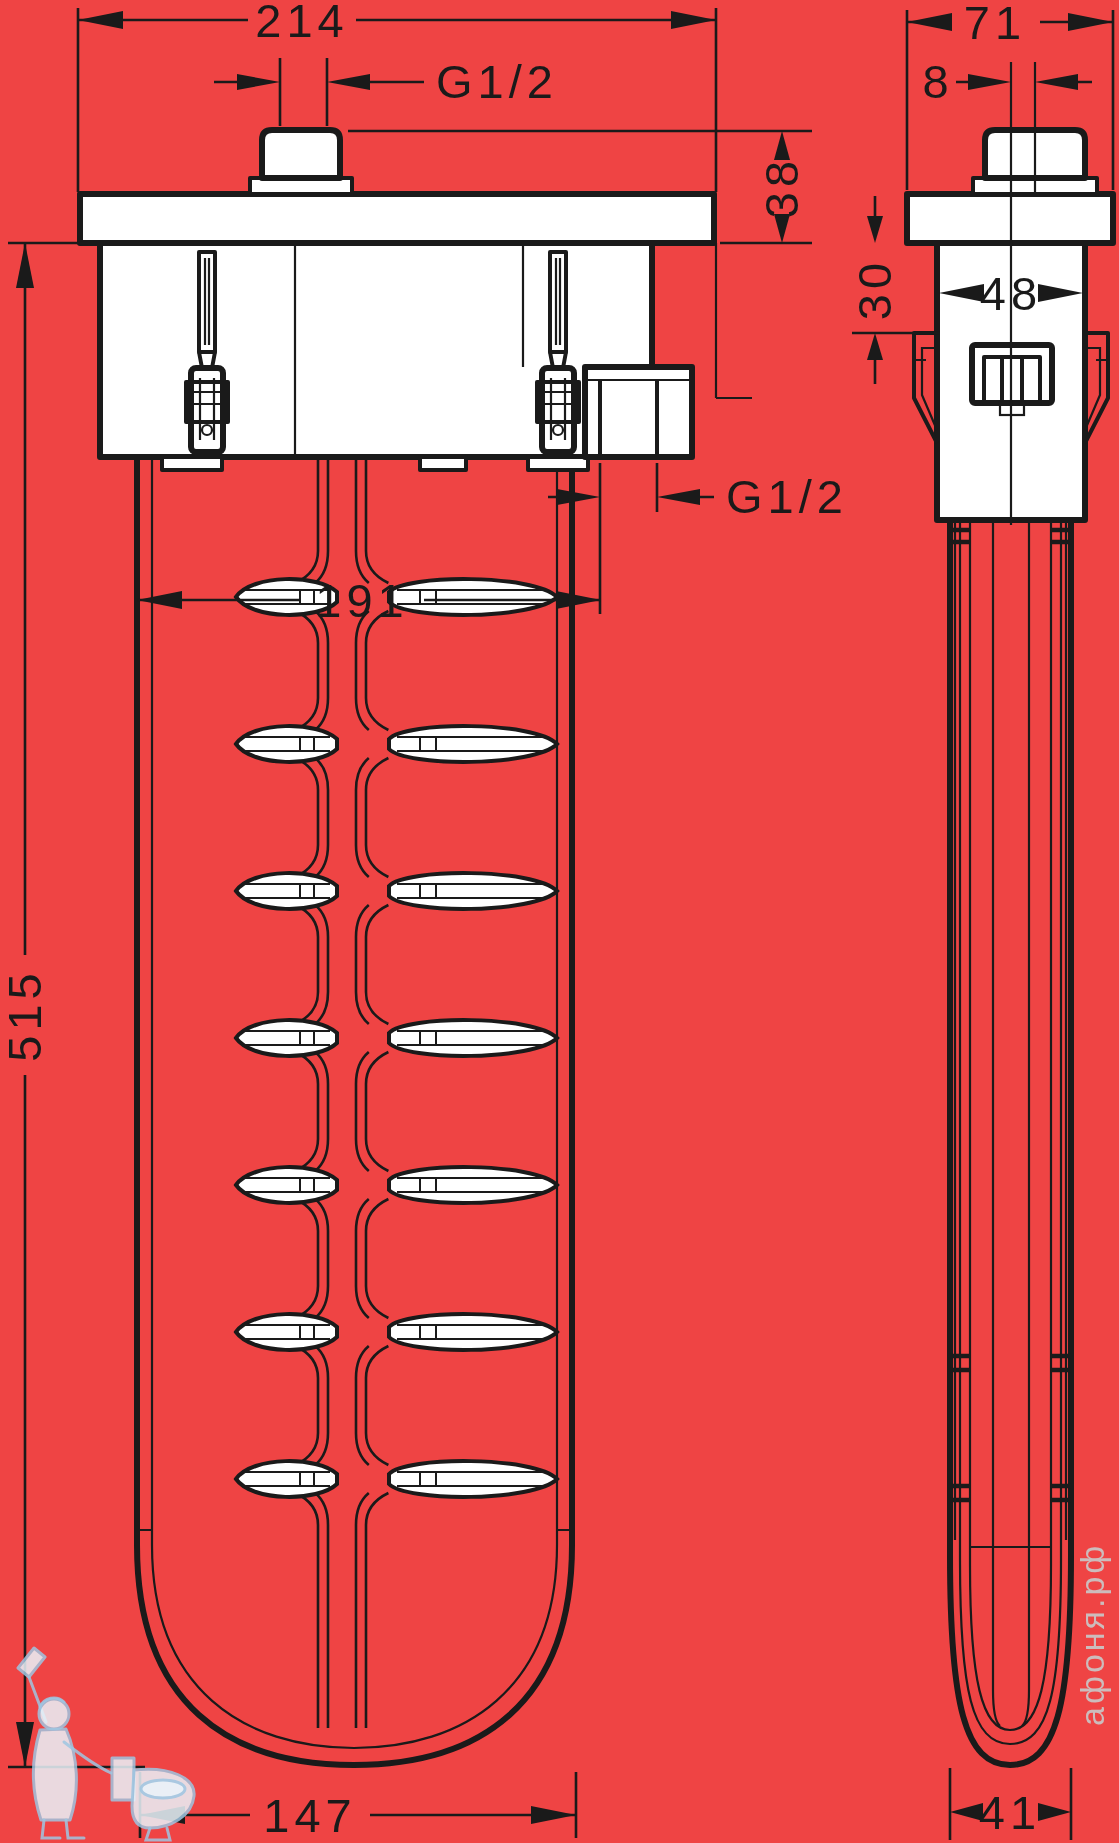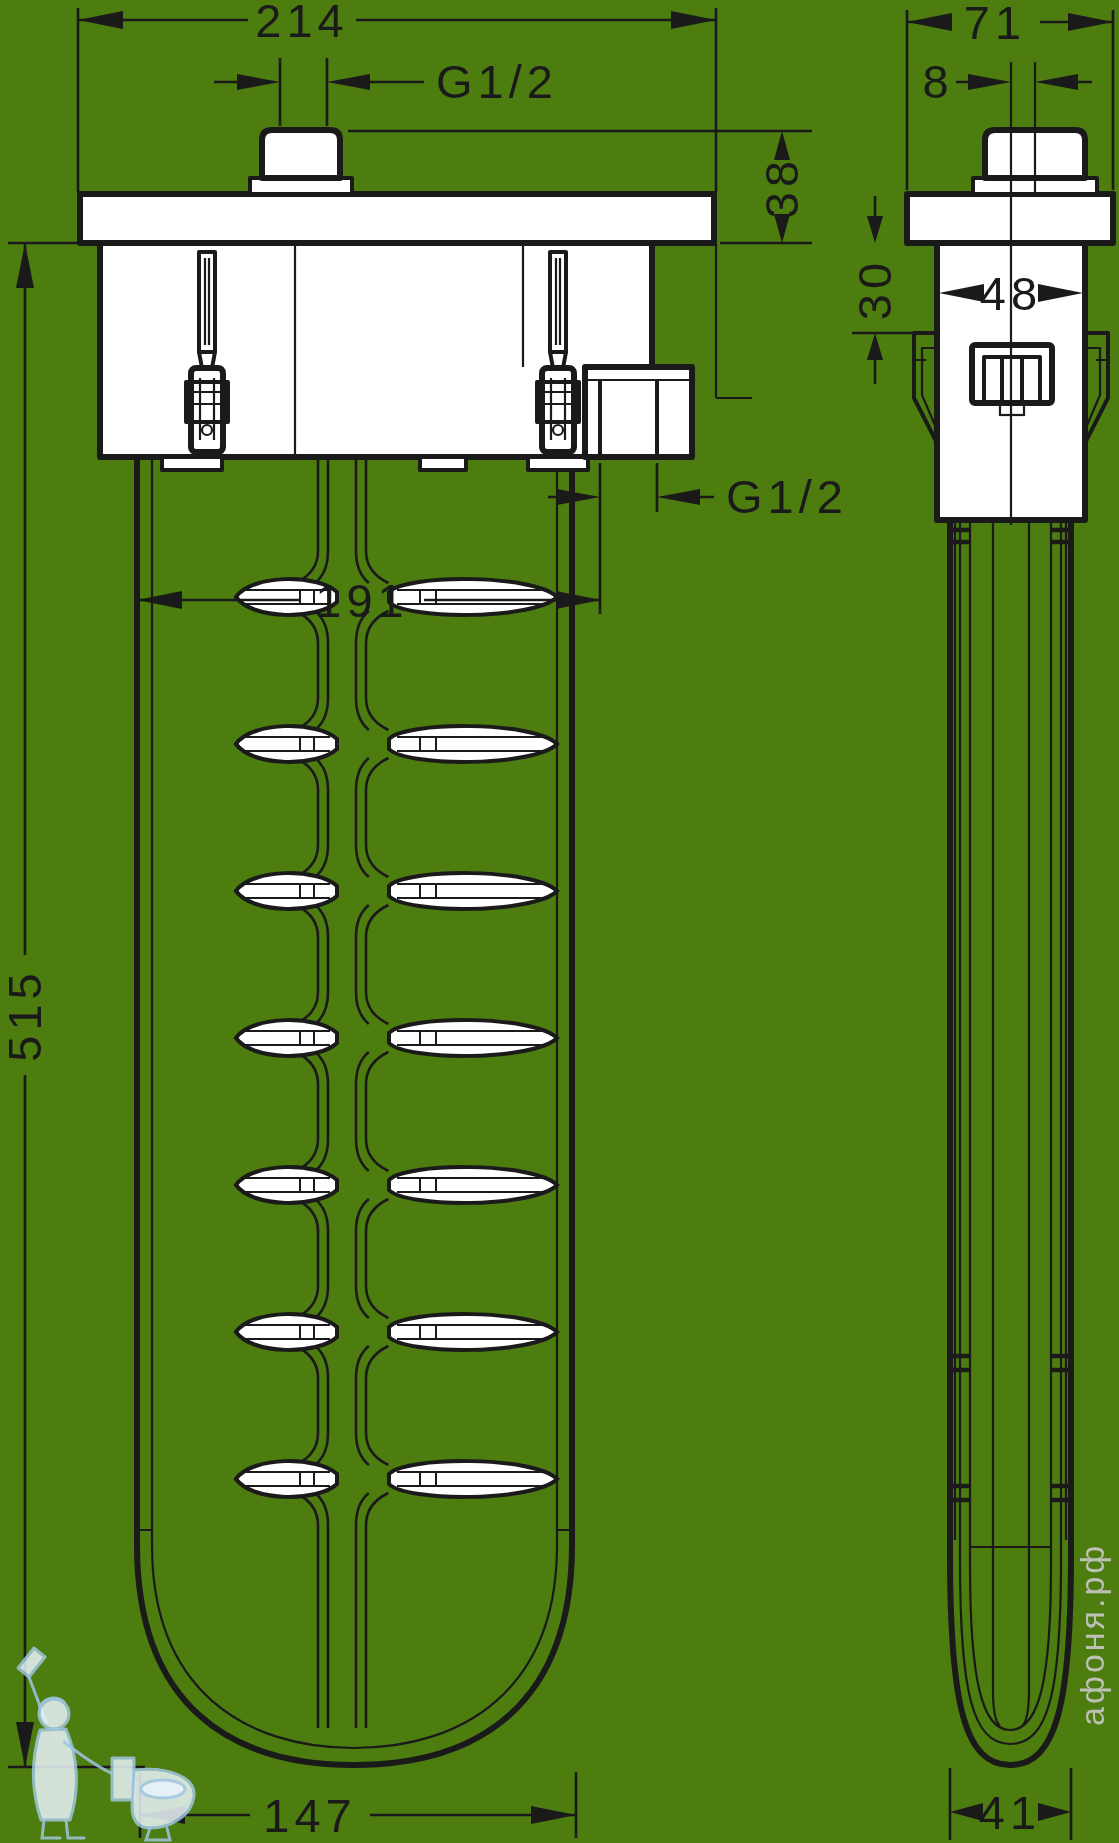--- a/index.html
+++ b/index.html
@@ -1,16 +1,16 @@
 <!DOCTYPE html>
 <html><head>
 <meta charset="utf-8">
 <style>
   html,body{margin:0;padding:0;background:#ffffff;}
-  .stage{width:1119px;height:1843px;position:relative;background:#4d7c0f;overflow:hidden;}
+  .stage{width:1119px;height:1843px;position:relative;background:#ef4444;overflow:hidden;}
   svg{display:block;}
   svg text{font-family:"Liberation Sans","DejaVu Sans",sans-serif;}
   .dim-text{font-size:47px;fill:#1a1a1a;letter-spacing:5px;text-anchor:middle;}
   .dim-text-start{font-size:47px;fill:#1a1a1a;letter-spacing:5px;text-anchor:start;}
   .wm-text{font-size:34px;fill:#c9c9c9;letter-spacing:3px;text-anchor:start;opacity:.9;}
   .s-main{stroke:#1a1a1a;stroke-width:6;fill:#ffffff;stroke-linejoin:round;}
   .s-main-nf{stroke:#1a1a1a;stroke-width:6;fill:none;stroke-linejoin:round;}
   .s-med{stroke:#1a1a1a;stroke-width:4;fill:#ffffff;stroke-linejoin:round;}
   .s-med-nf{stroke:#1a1a1a;stroke-width:4;fill:none;stroke-linejoin:round;}
   .s-thin{stroke:#1a1a1a;stroke-width:2.2;fill:none;}

